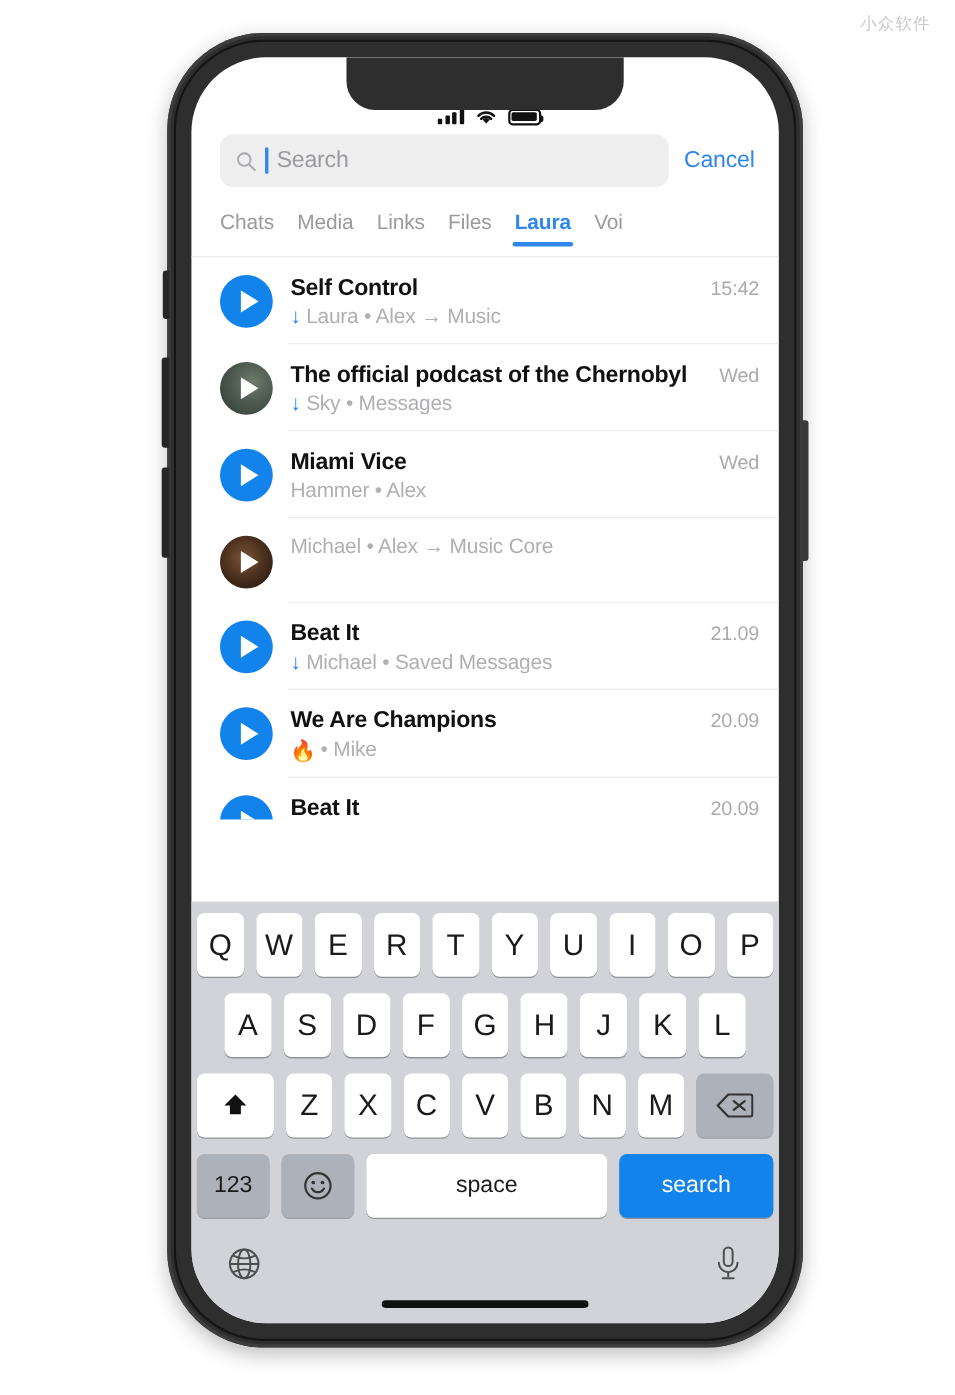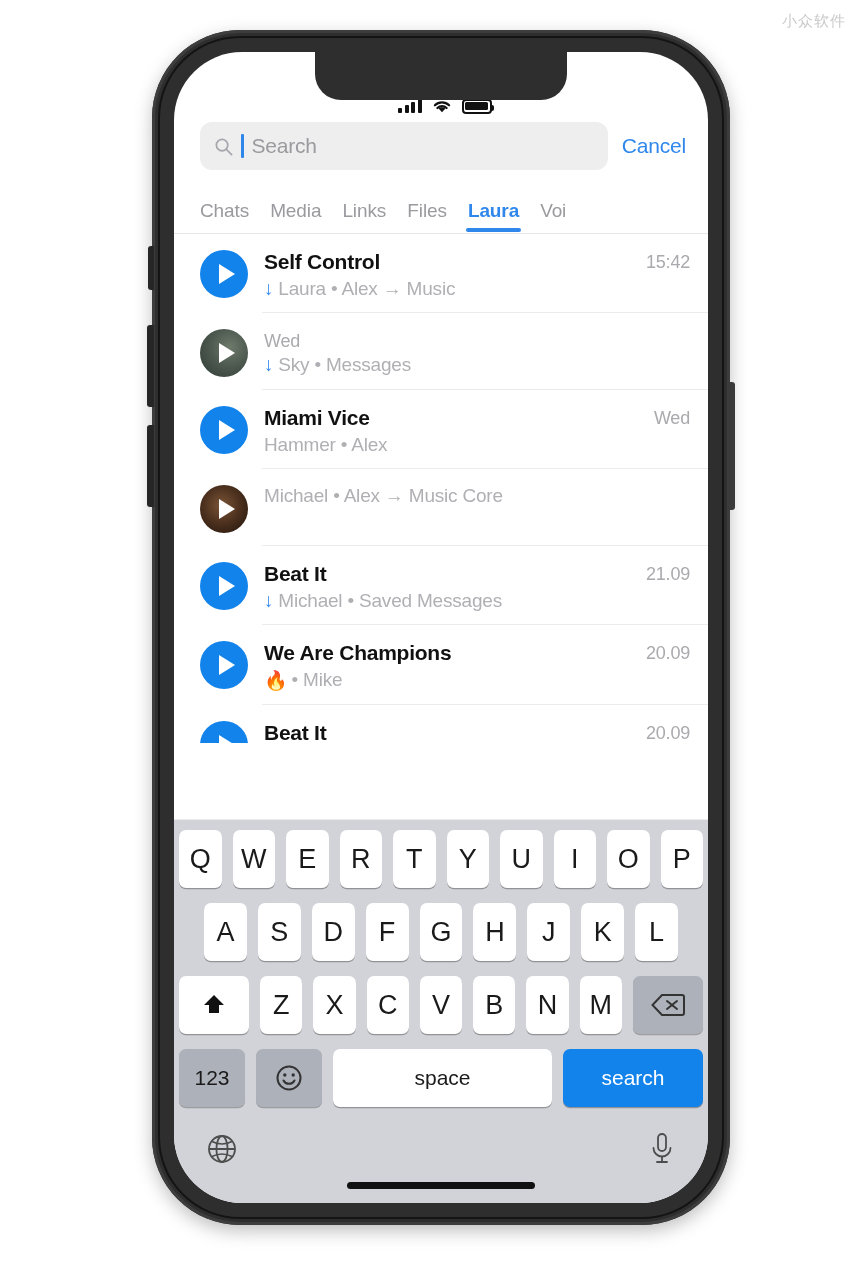--- a/index.html
+++ b/index.html
@@ -94,21 +94,21 @@
     flex:1; height:48px; background:#eeeeee; border-radius:12px;
     display:flex; align-items:center; padding:0 14px; gap:8px;
   }
   .mag { width:19px; height:19px; flex:0 0 auto; }
   .caret { width:2.5px; height:24px; background:#2f87ec; border-radius:1px; }
   .placeholder { font-size:21px; color:#9a9a9f; letter-spacing:-0.2px; }
   .cancel { font-size:21px; color:#2f87ec; letter-spacing:-0.2px; padding-right:4px; white-space:nowrap; }
 
   
   .tabs {
-    display:flex; align-items:flex-end; gap:0;
+    display:flex; align-items:center; gap:0;
     padding: 2px 0 0 26px;
     height: 52px;
     position:relative;
   }
   .tab {
     font-size:19px; color:#9a9a9f; white-space:nowrap;
     padding: 0 21px 12px 0; position:relative;
     letter-spacing:-0.1px;
   }
   .tab:first-child{ padding-left:0; }
@@ -272,20 +272,21 @@
           </div>
         </div>
       </div>
 
       <div class="row">
         <div class="thumb photo-green">
             <div class="play"></div>
           </div>
         <div class="rowbody">
           <div class="rowtop">
+            <div class="title">The official podcast of the Chernobyl</div>
             <div class="time">Wed</div>
           </div>
           <div class="sub">
             <span class="dl">↓</span>
             <span>Sky • Messages</span>
           </div>
         </div>
       </div>
 
       <div class="row">

